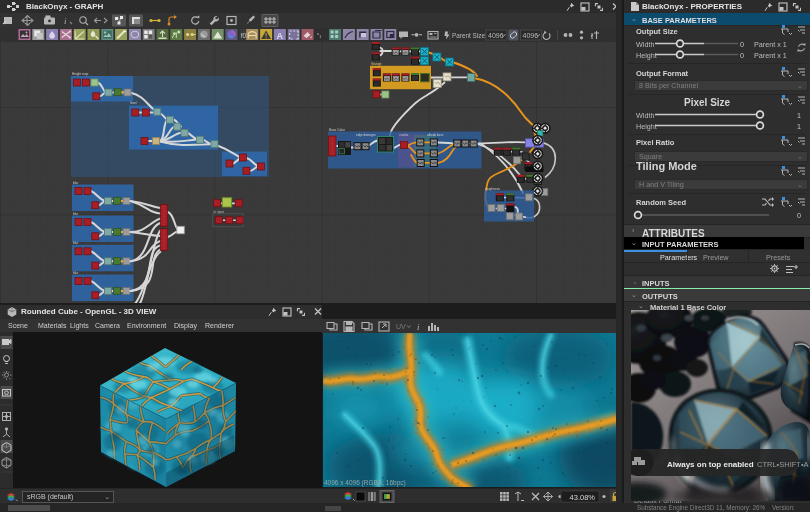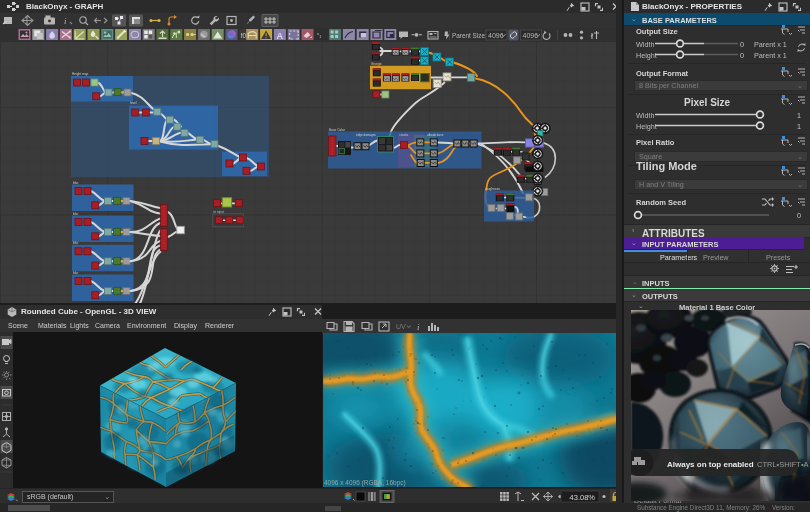--- a/index.html
+++ b/index.html
@@ -1356,21 +1356,21 @@
     <svg class="abs" style="left:8px;top:210px" width="140" height="10">
         <line x1="6" y1="5" x2="137" y2="5" stroke="#5c5c5c" stroke-width="1.4"></line>
         <circle cx="6" cy="5" r="3.4" fill="#2e2e2e" stroke="#d9d9d9" stroke-width="1.7"></circle>
       </svg>
     <div class="abs" style="left:173px;top:211px;color:#c4c4c4;">0</div>
 
     <div class="abs" style="left:0;top:224px;width:186px;height:12px;background:#3a3a3a;border-top:1px solid #252525;border-bottom:1px solid #252525;">
       <span class="abs" style="left:8px;top:2px;color:#9a9a9a;font-size:7px;">›</span>
       <span class="abs" style="left:18px;top:2.5px;font-weight:bold;color:#d8d8d8;font-size:10px;text-align:right;">ATTRIBUTES</span>
     </div>
-    <div class="abs" style="left:0;top:237px;width:180px;height:12px;background:#4c1d95;border-bottom:1px solid #252525;text-decoration:underline;">
+    <div class="abs" style="left:0;top:237px;width:180px;height:12px;background:#000000;border-bottom:1px solid #252525;text-decoration:underline;">
       <span class="abs" style="left:7px;top:2px;color:#9a9a9a;font-size:7px;">⌄</span>
       <span class="abs" style="left:18px;top:2.5px;font-weight:bold;color:#d8d8d8;font-size:7.5px;">INPUT PARAMETERS</span>
     </div>
 
     <div class="abs" style="left:0;top:250px;width:186px;height:12px;background:#303030;border-bottom:1px solid #252525;">
       <div class="abs" style="left:0;top:0;width:63px;height:1.5px;background:#3d8fe0;"></div>
       <div class="abs" style="left:14px;top:2.5px;color:#e0e0e0;padding-left:22px;">Parameters</div>
       <div class="abs" style="left:63px;top:0;width:1px;height:12px;background:#252525;"></div>
       <div class="abs" style="left:79px;top:2.5px;color:#9a9a9a;">Preview</div>
       <div class="abs" style="left:124px;top:0;width:1px;height:12px;background:#252525;"></div>
@@ -1387,21 +1387,21 @@
 
     <div class="abs" style="left:0;top:275px;width:186px;height:12px;background:#353535;border-top:1px solid #252525;border-bottom:6px solid #86efac;">
       <span class="abs" style="left:8px;top:2px;color:#777;font-size:7px;">⌄</span>
       <span class="abs" style="left:18px;top:2.5px;font-weight:bold;color:#d8d8d8;font-size:7.5px;">INPUTS</span>
     </div>
     <div class="abs" style="left:0;top:289px;width:186px;height:12px;background:#3a3a3a;border-bottom:1px solid #252525;">
       <span class="abs" style="left:7px;top:2px;color:#9a9a9a;font-size:7px;">⌄</span>
       <span class="abs" style="left:18px;top:2.5px;font-weight:bold;color:#d8d8d8;font-size:7.5px;">OUTPUTS</span>
     </div>
     <div class="abs" style="left:14px;top:302px;color:#9a9a9a;font-size:7px;">⌄</div>
-    <div class="abs" style="left:26px;top:302.5px;font-weight:bold;color:#cfcfcf;font-size:7.5px;margin-left:29px;">Material 1 Base Color</div>
+    <div class="abs" style="left:26px;top:302.5px;font-weight:bold;color:#cfcfcf;font-size:7.5px;">Material 1 Base Color</div>
     <div class="abs" style="left:10px;top:496px;color:#9a9a9a;">Default Format</div>
   </div>
 
   <div class="abs" style="left:0;top:503px;width:810px;height:9px;background:#262626;">
     <div class="abs" style="left:8px;top:2px;width:42px;height:6px;background:#4d4d4d;"></div>
     <div class="abs" style="left:325px;top:3px;width:16px;height:5px;background:#454545;"></div>
     <div class="abs" style="left:637px;top:1px;font-size:6.3px;color:#828282;">Substance Engine Direct3D 11, Memory: 26%</div>
     <div class="abs" style="left:772px;top:1px;font-size:6.3px;color:#828282;">Version: 13.0.2</div>
   </div>
 

